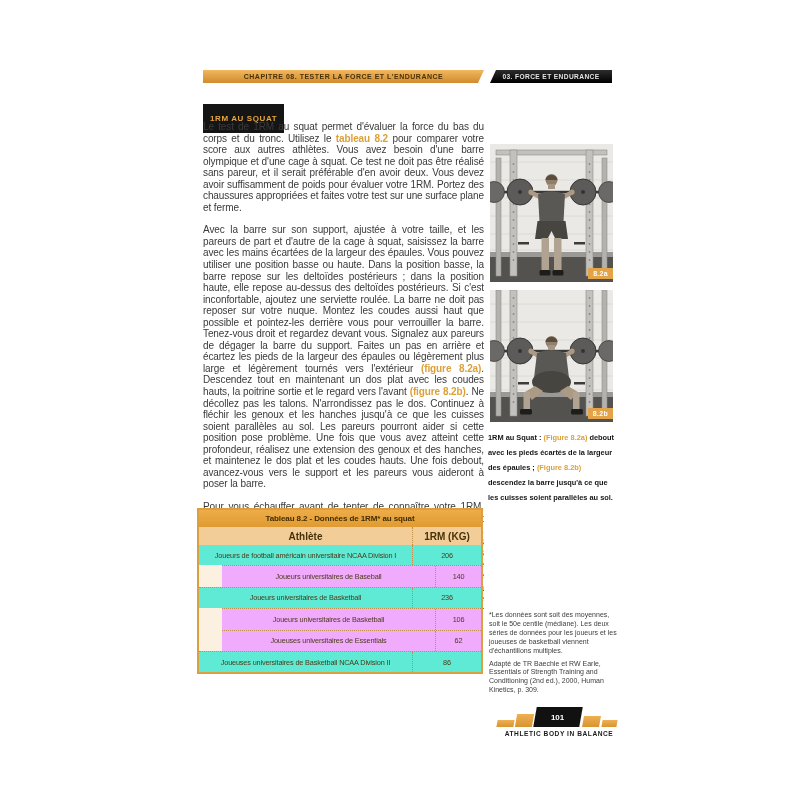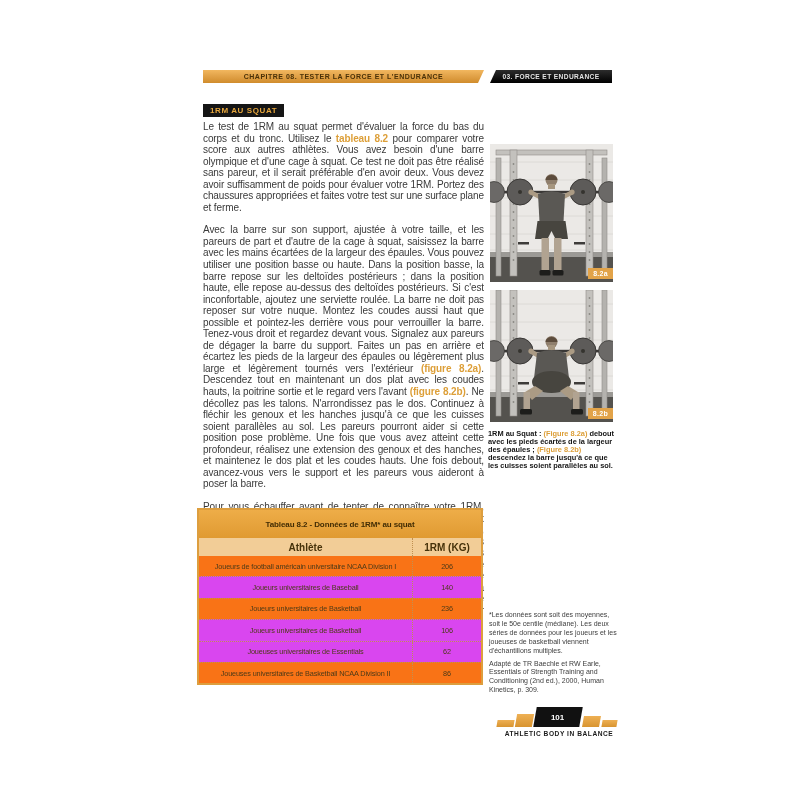--- a/index.html
+++ b/index.html
@@ -12,59 +12,59 @@
     clip-path:polygon(0 0,100% 0,calc(100% - 6px) 100%,0 100%);
     display:flex;align-items:center;justify-content:center;}
   .chapter-bar span{font-size:7px;font-weight:bold;letter-spacing:.5px;color:#4a3107;}
   .section-bar{position:absolute;left:490px;top:70px;width:122px;height:13px;
     background:linear-gradient(#2c2c2c,#111 60%,#000);
     clip-path:polygon(6px 0,100% 0,100% 100%,0 100%);
     display:flex;align-items:center;justify-content:center;}
   .section-bar span{font-size:6.6px;font-weight:bold;letter-spacing:.4px;color:#e3e3e3;}
 
   
-  .title-badge{position:absolute;left:203px;top:104px;height:13px;padding:0 7px;
+  .title-badge{position:absolute;left:203px;top:104px;height:13px;padding:8px 7px;
     background:#151515;display:flex;align-items:center;}
   .title-badge span{font-size:8px;font-weight:bold;letter-spacing:.6px;color:#e6a63c;}
 
   
   .text-col{position:absolute;left:203px;top:121px;width:281px;}
   .text-col p{margin:0 0 11px 0;font-size:10px;line-height:11.55px;letter-spacing:-.1px;
     color:#3a3a3a;text-align:justify;}
   .accent{color:#dd9f38;font-weight:bold;}
 
   
   .photo{position:absolute;left:490px;width:123px;overflow:hidden;}
   .photo svg{display:block;}
   .fig-badge{position:absolute;right:0;bottom:3px;background:#e2a349;color:#fff;
     font-size:7px;font-weight:bold;padding:2px 5px;letter-spacing:.3px;}
 
   
   .caption{position:absolute;left:488px;top:430px;width:131px;
-    font-size:7.4px;font-weight:bold;line-height:8px;color:#161616;}
+    font-size:7.4px;font-weight:bold;line-height:15px;color:#161616;}
   .footnote{position:absolute;left:489px;top:611px;width:129px;
     font-size:7px;line-height:8.9px;color:#3d3d3d;}
   .footnote p{margin:0 0 4px 0;}
 
   
   .tbl{position:absolute;left:197px;top:508px;width:286px;border:2px solid #dd9e3e;
     box-sizing:border-box;background:#fcf1e0;}
-  .tbl-title{height:28px;background:linear-gradient(#eead48,#e09a32);
+  .tbl-title{height:17px;background:linear-gradient(#eead48,#e09a32);
     display:flex;align-items:center;justify-content:center;}
   .tbl-title span{font-size:8px;font-weight:bold;color:#412c04;letter-spacing:-.1px;}
   .tbl-head{height:18px;background:#f2cd97;display:flex;}
   .tbl-head .c1,.tbl-head .c2{display:flex;align-items:center;justify-content:center;
     font-size:10px;font-weight:bold;color:#46320a;}
   .c1{width:214px;box-sizing:border-box;border-right:1px dotted #c09050;}
   .c2{flex:1;}
   .tbl-row{height:20.4px;display:flex;border-top:1px dotted #c09050;}
   .tbl-row .c1,.tbl-row .c2{display:flex;align-items:center;justify-content:center;
     font-size:7.3px;letter-spacing:-.15px;color:#4c3a18;text-align:center;}
-  .row-odd{background:#f97316;}
-  .row-even{background:#d946ef;}
+  .row-odd{background:#5eead4;}
+  .row-even{background:#f0abfc;margin-left:23px;}
 
   
   .podium{position:absolute;left:497px;top:706px;width:124px;height:21px;
     display:flex;align-items:flex-end;gap:2px;}
   .pbar{background:linear-gradient(#eeb054,#d89430);transform:skewX(-10deg);}
   .pblock{width:46px;height:20px;background:#111;transform:skewX(-10deg);
     display:flex;align-items:center;justify-content:center;}
   .pblock span{font-size:8px;font-weight:bold;color:#fff;transform:skewX(10deg);}
   .book-title{position:absolute;left:480px;top:730px;width:158px;text-align:center;
     font-size:6.6px;font-weight:bold;letter-spacing:.55px;color:#1b1b1b;}

